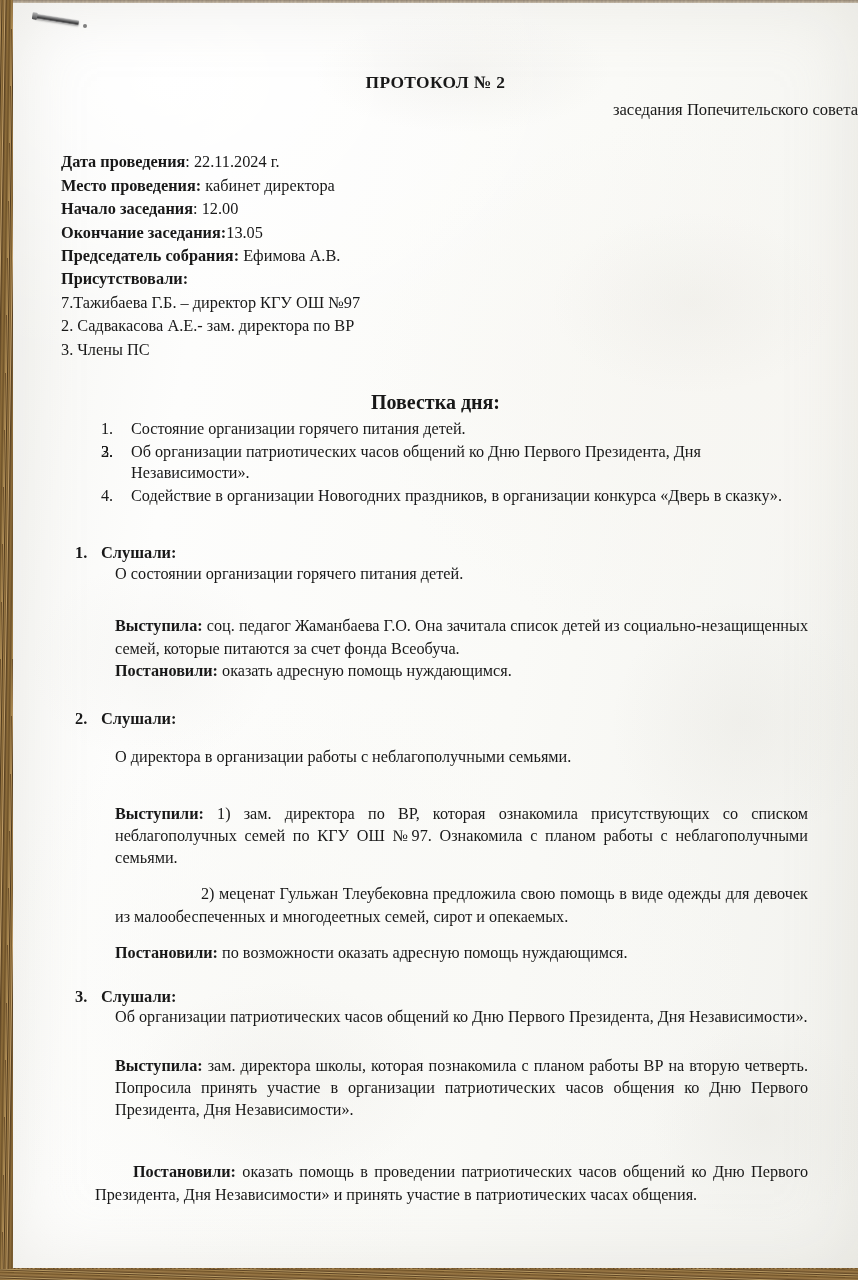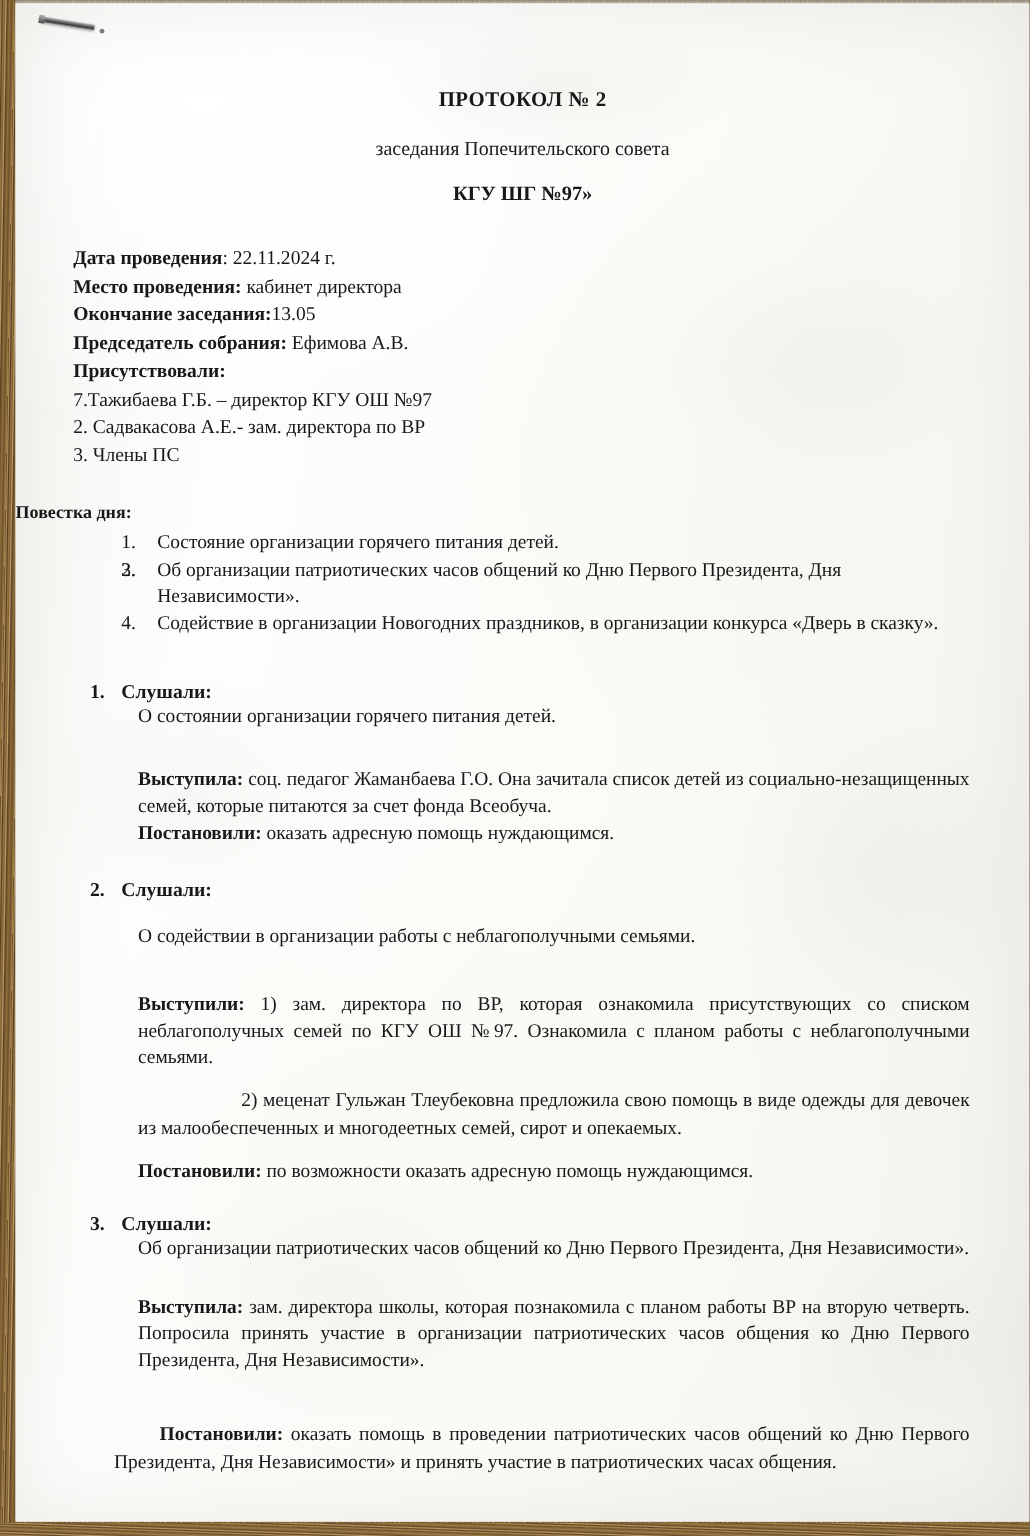--- a/index.html
+++ b/index.html
@@ -129,23 +129,23 @@
 
   .doc-title {
     text-align: center;
     font-weight: bold;
     font-size: 17.4px;
     letter-spacing: 0.4px;
     margin: 0;
     padding-top: 68px;
   }
   .doc-subtitle {
-    text-align: center;
+    text-align: right;
     font-size: 16.6px;
-    margin: 14px;
+    margin: 0;
     padding-top: 5px;
   }
   .doc-org {
     text-align: center;
     font-weight: bold;
     font-size: 17px;
     margin: 0;
     padding-top: 3px;
   }
 
@@ -154,23 +154,23 @@
     padding: 30px 0 0 48px;
   }
   .meta-row {
     font-size: 16.3px;
     line-height: 1.44;
     white-space: nowrap;
   }
   .meta-row b { font-weight: bold; }
 
   .agenda-head {
-    text-align: left;
-    font-weight: bold;
-    font-size: 15px;
+    text-align: center;
+    font-weight: bold;
+    font-size: 20px;
     margin: 0;
     padding: 28px 0 0 0;
   }
 
   .agenda-list {
     margin: 0;
     padding: 4px 48px 0 88px;
     list-style: none;
   }
   .agenda-list li {
@@ -249,28 +249,30 @@
     <div class="blotch b5"></div>
     <div class="blotch b6"></div>
 
     <div class="staple"></div>
     <div class="staple-dot"></div>
 
     <div id="content">
 
       <div class="doc-title">ПРОТОКОЛ № 2</div>
       <div class="doc-subtitle">заседания Попечительского совета</div>
-      <div class="doc-org">КГУ ШГ №97»</div>
 
       <div class="meta">
         <div class="meta-row">
           <b>Дата проведения</b><span>: </span><span>22.11.2024 г.</span>
         </div>
         <div class="meta-row">
           <b>Место проведения:</b><span> </span><span>кабинет директора</span>
+        </div>
+        <div class="meta-row">
+          <b>Начало заседания</b><span>: </span><span>12.00</span>
         </div>
         <div class="meta-row">
           <b>Окончание заседания:</b><span></span><span>13.05</span>
         </div>
         <div class="meta-row">
           <b>Председатель собрания:</b><span> </span><span>Ефимова А.В.</span>
         </div>
         <div class="meta-row">
           <b>Присутствовали:</b>
         </div>
@@ -314,21 +316,21 @@
         </div>
       </div>
 
       <div class="sp-26"></div>
       <div class="sec">
         <div class="sec-head">
           <span class="num">2.</span>
           <span>Слушали:</span>
         </div>
         <div class="sp-18"></div>
-        <div class="sec-sub">О содействии в организации работы с неблагополучными семьями.</div>
+        <div class="sec-sub">О директора в организации работы с неблагополучными семьями.</div>
         <div class="sp-34"></div>
         <div class="para just">
           <b>Выступили:</b><span> 1) зам. директора по ВР, которая ознакомила присутствующих со списком неблагополучных семей по КГУ ОШ №97. Ознакомила с планом работы с неблагополучными семьями.</span>
         </div>
         <div class="sp-14"></div>
         <div class="para just indent1">2) меценат Гульжан Тлеубековна предложила свою помощь в виде одежды для девочек из малообеспеченных и многодеетных семей, сирот и опекаемых.</div>
         <div class="sp-14"></div>
         <div class="para">
           <b>Постановили:</b><span> по возможности оказать адресную помощь нуждающимся.</span>
         </div>

